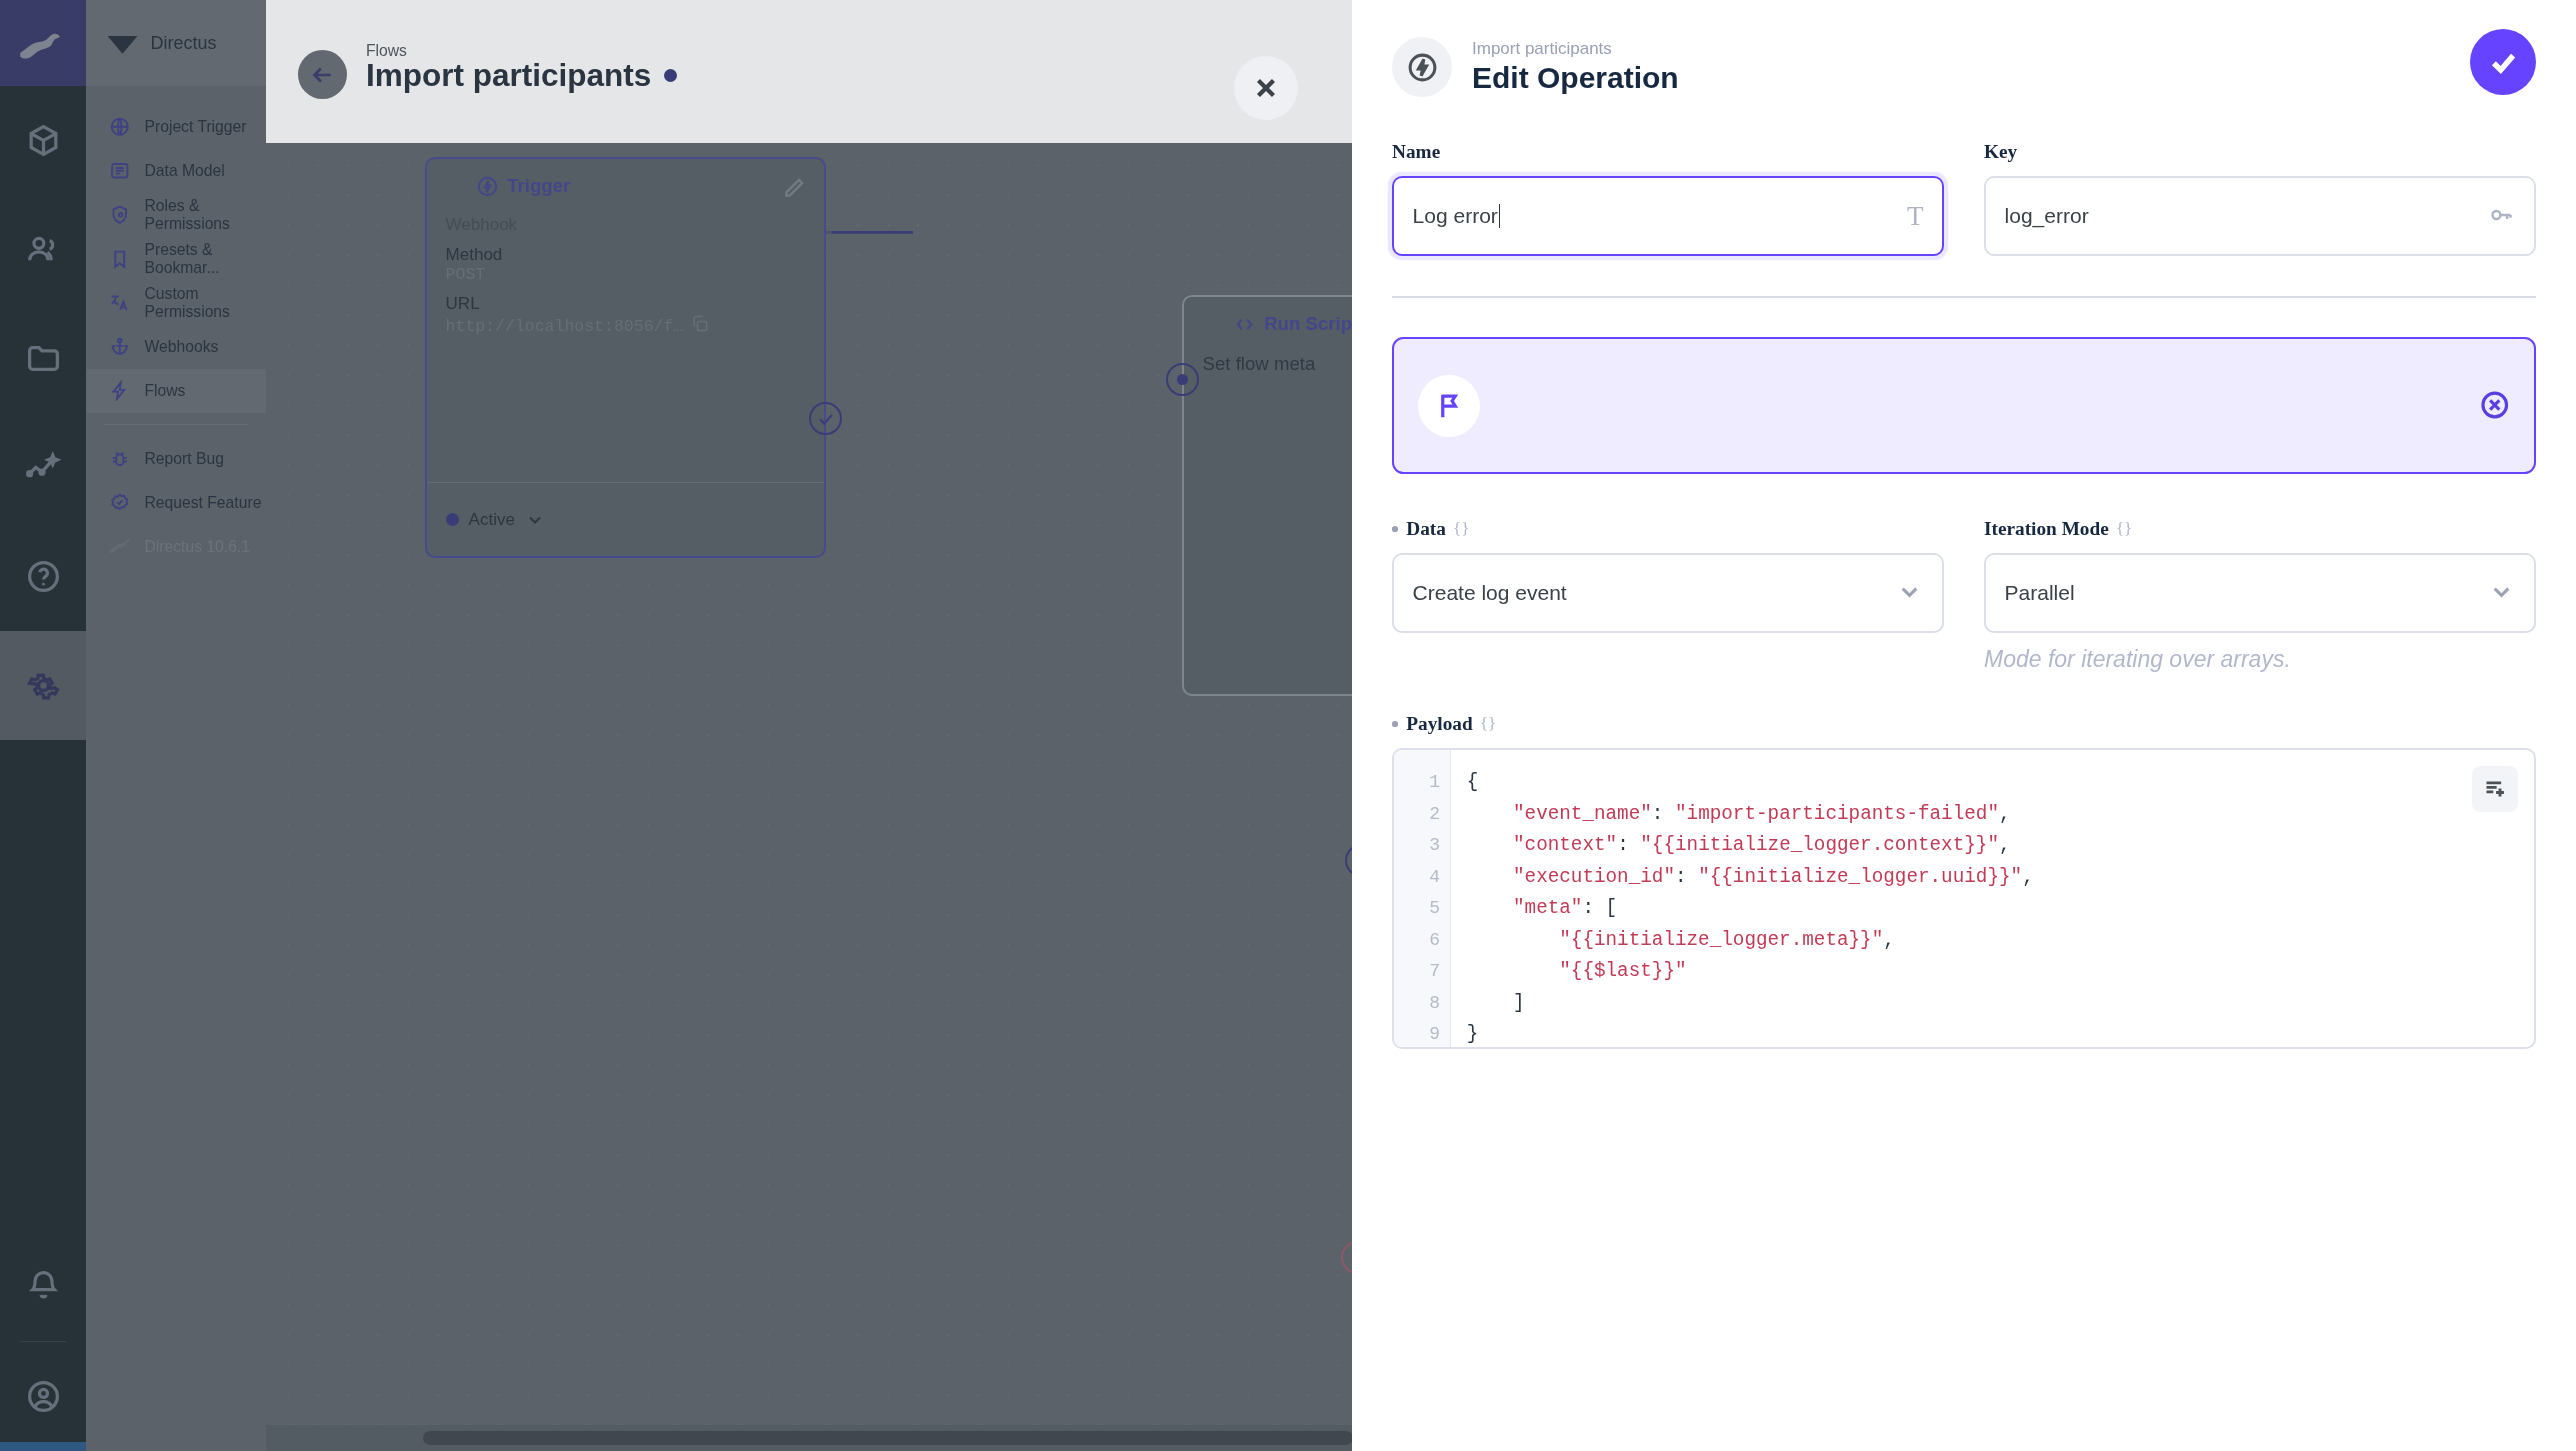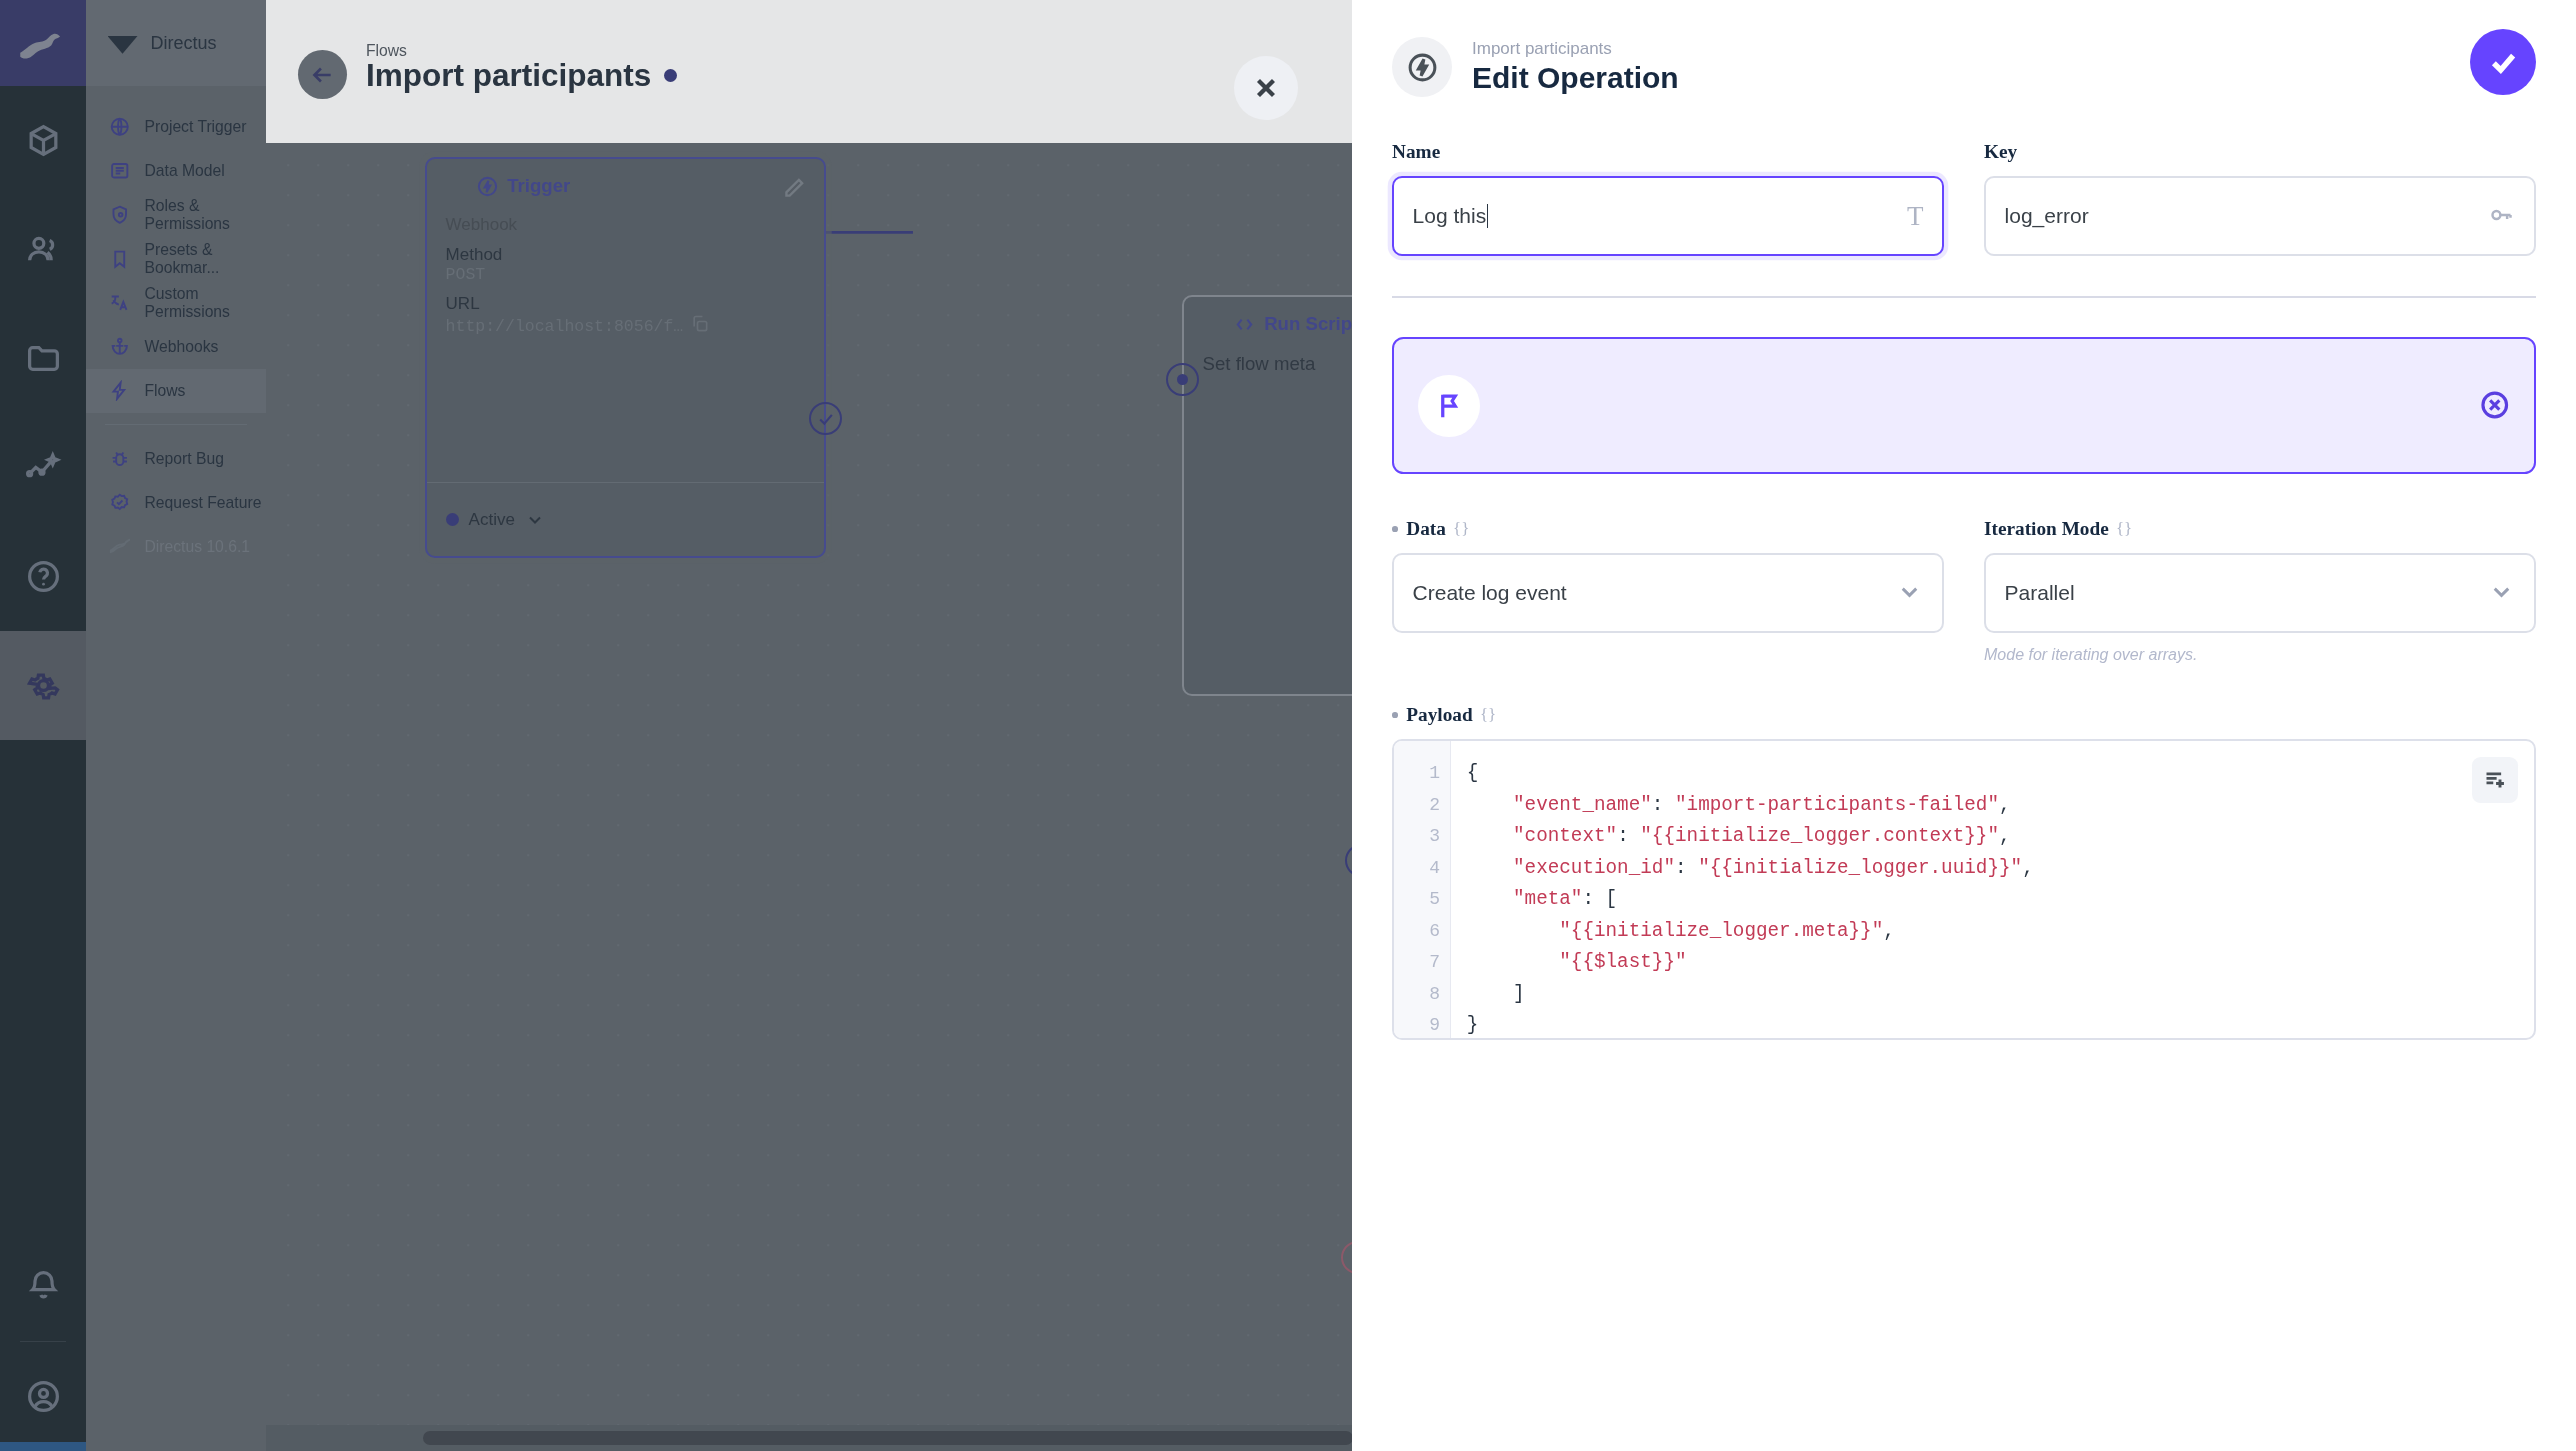--- a/index.html
+++ b/index.html
@@ -211,21 +211,21 @@
   .tc-close { position:absolute; right: 24px; top: 50%; transform: translateY(-50%); }
   .tc-close svg { width: 31.5px; height:31.5px; stroke:#5a3fe0; fill:none; stroke-width:2.4; }
 
   .select-box {
     height: 80px; border-radius: 10px; border: 2.1px solid #dcdfe8; background:#fff;
     display:flex; align-items:center; padding: 0 18.6px; position:relative;
   }
   .select-box .val { font-size: 21px; color:#3a4148; }
   .select-box .chev { position:absolute; right: 18.6px; top:50%; transform: translateY(-50%); }
   .select-box .chev svg { width: 27px; height:27px; stroke:#9aa1b3; fill:none; stroke-width:2.6; }
-  .fld-help { font-size: 16px; color:#b2b8cc; font-style: italic; margin-top: 13px; }
+  .fld-help { font-size: 23px; color:#b2b8cc; font-style: italic; margin-top: 13px; }
 
   .payload-sec { margin-top: 40px; }
   .code-wrap {
     margin-top: 13px; border: 2.1px solid #dde0ea; border-radius: 10px; background:#fff;
     display:flex; overflow:hidden; position:relative; height: 301px;
   }
   .gutter {
     width: 57px; background:#f7f8fb; border-right: 1.4px solid #e7e9f1;
     padding: 17px 0; text-align:right; flex: 0 0 57px;
   }
@@ -572,21 +572,21 @@
           </svg>
       </div>
     </div>
 
     <div class="drawer-body">
 
       <div class="row2">
         <div class="col">
           <div class="fld-label">Name</div>
           <div class="input-box focused">
-            <span class="val">Log this</span>
+            <span class="val">Log error</span>
             <span class="caret"></span>
             <span class="ricon"><span class="tglyph">T</span></span>
           </div>
         </div>
         <div class="col">
           <div class="fld-label">Key</div>
           <div class="input-box">
             <span class="val">log_error</span>
             <span class="ricon">
               <svg viewBox="0 0 24 24">

